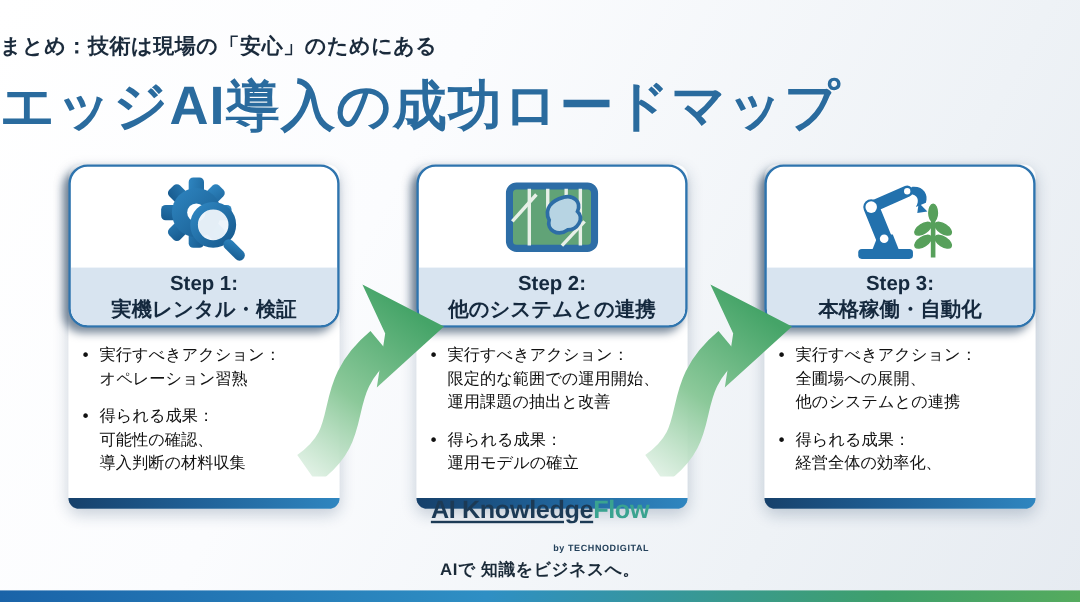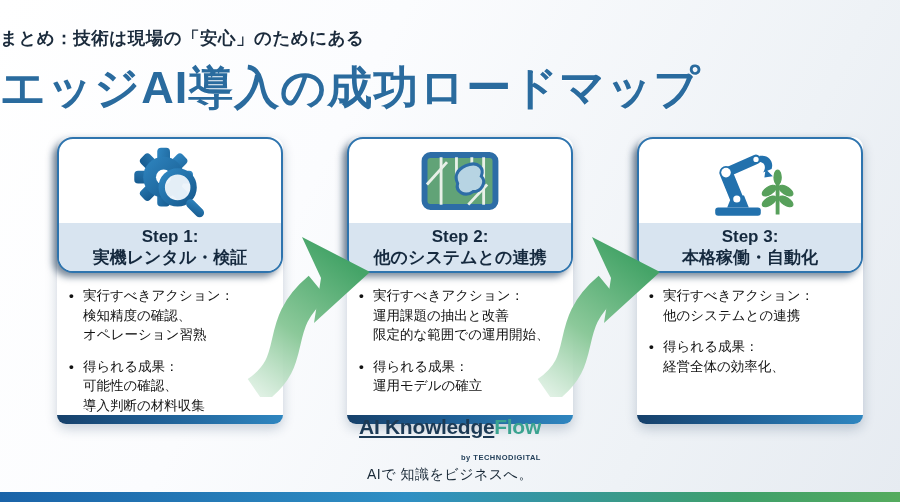--- a/index.html
+++ b/index.html
@@ -65,21 +65,21 @@
   .arrow { position: absolute; top: 88px; width: 130px; height: 172px; z-index: 6; }
   .arrow1 { left: 246px; } .arrow2 { left: 536px; }
 
   
   .ftr { position: absolute; left: 0; bottom: 0; width: 900px; text-align: center; }
   .logo { display: inline-block; margin-bottom: 2px; }
   .logo-main { font-size: 21px; font-weight: 800; letter-spacing: -0.3px; line-height: 1; }
   .logo-dark { color: #1c3document-a55; color: #1c3a55; text-decoration: underline; }
   .logo-accent { color: #3aa390; }
   .logo-by { text-align: right; font-size: 7.5px; font-weight: 700; color: #23405a; letter-spacing: 0.5px; margin-top: 16px; }
-  .tagline { font-size: 14px; font-weight: 400; color: #1a2a38; margin: 2px 0 8px 0; letter-spacing: 0.5px; }
+  .tagline { font-size: 14px; font-weight: 700; color: #1a2a38; margin: 2px 0 8px 0; letter-spacing: 0.5px; }
   .bottom-bar {
     width: 900px; height: 10px;
     background: linear-gradient(90deg, #1a63a8 0%, #2f8fc4 45%, #3fa06b 82%, #55ab5e 100%);
   }
 </style>
 </head>
 <body>
 
 <div class="canvas">
 
@@ -115,21 +115,20 @@
         <div class="head-band">
           <div class="step-label">Step 1:</div>
           <div class="step-title">実機レンタル・検証</div>
         </div>
       </div>
       <ul class="bullets">
         <li class="bullet">
           <span class="dot">•</span>
           <div class="lines">
             <div>実行すべきアクション：</div>
-            <div>検知精度の確認、</div>
             <div>オペレーション習熟</div>
           </div>
         </li>
         <li class="bullet">
           <span class="dot">•</span>
           <div class="lines">
             <div>得られる成果：</div>
             <div>可能性の確認、</div>
             <div>導入判断の材料収集</div>
           </div>
@@ -157,22 +156,22 @@
         <div class="head-band">
           <div class="step-label">Step 2:</div>
           <div class="step-title">他のシステムとの連携</div>
         </div>
       </div>
       <ul class="bullets">
         <li class="bullet">
           <span class="dot">•</span>
           <div class="lines">
             <div>実行すべきアクション：</div>
+            <div>限定的な範囲での運用開始、</div>
             <div>運用課題の抽出と改善</div>
-            <div>限定的な範囲での運用開始、</div>
           </div>
         </li>
         <li class="bullet">
           <span class="dot">•</span>
           <div class="lines">
             <div>得られる成果：</div>
             <div>運用モデルの確立</div>
           </div>
         </li>
       </ul>
@@ -207,20 +206,21 @@
         <div class="head-band">
           <div class="step-label">Step 3:</div>
           <div class="step-title">本格稼働・自動化</div>
         </div>
       </div>
       <ul class="bullets">
         <li class="bullet">
           <span class="dot">•</span>
           <div class="lines">
             <div>実行すべきアクション：</div>
+            <div>全圃場への展開、</div>
             <div>他のシステムとの連携</div>
           </div>
         </li>
         <li class="bullet">
           <span class="dot">•</span>
           <div class="lines">
             <div>得られる成果：</div>
             <div>経営全体の効率化、</div>
           </div>
         </li>

